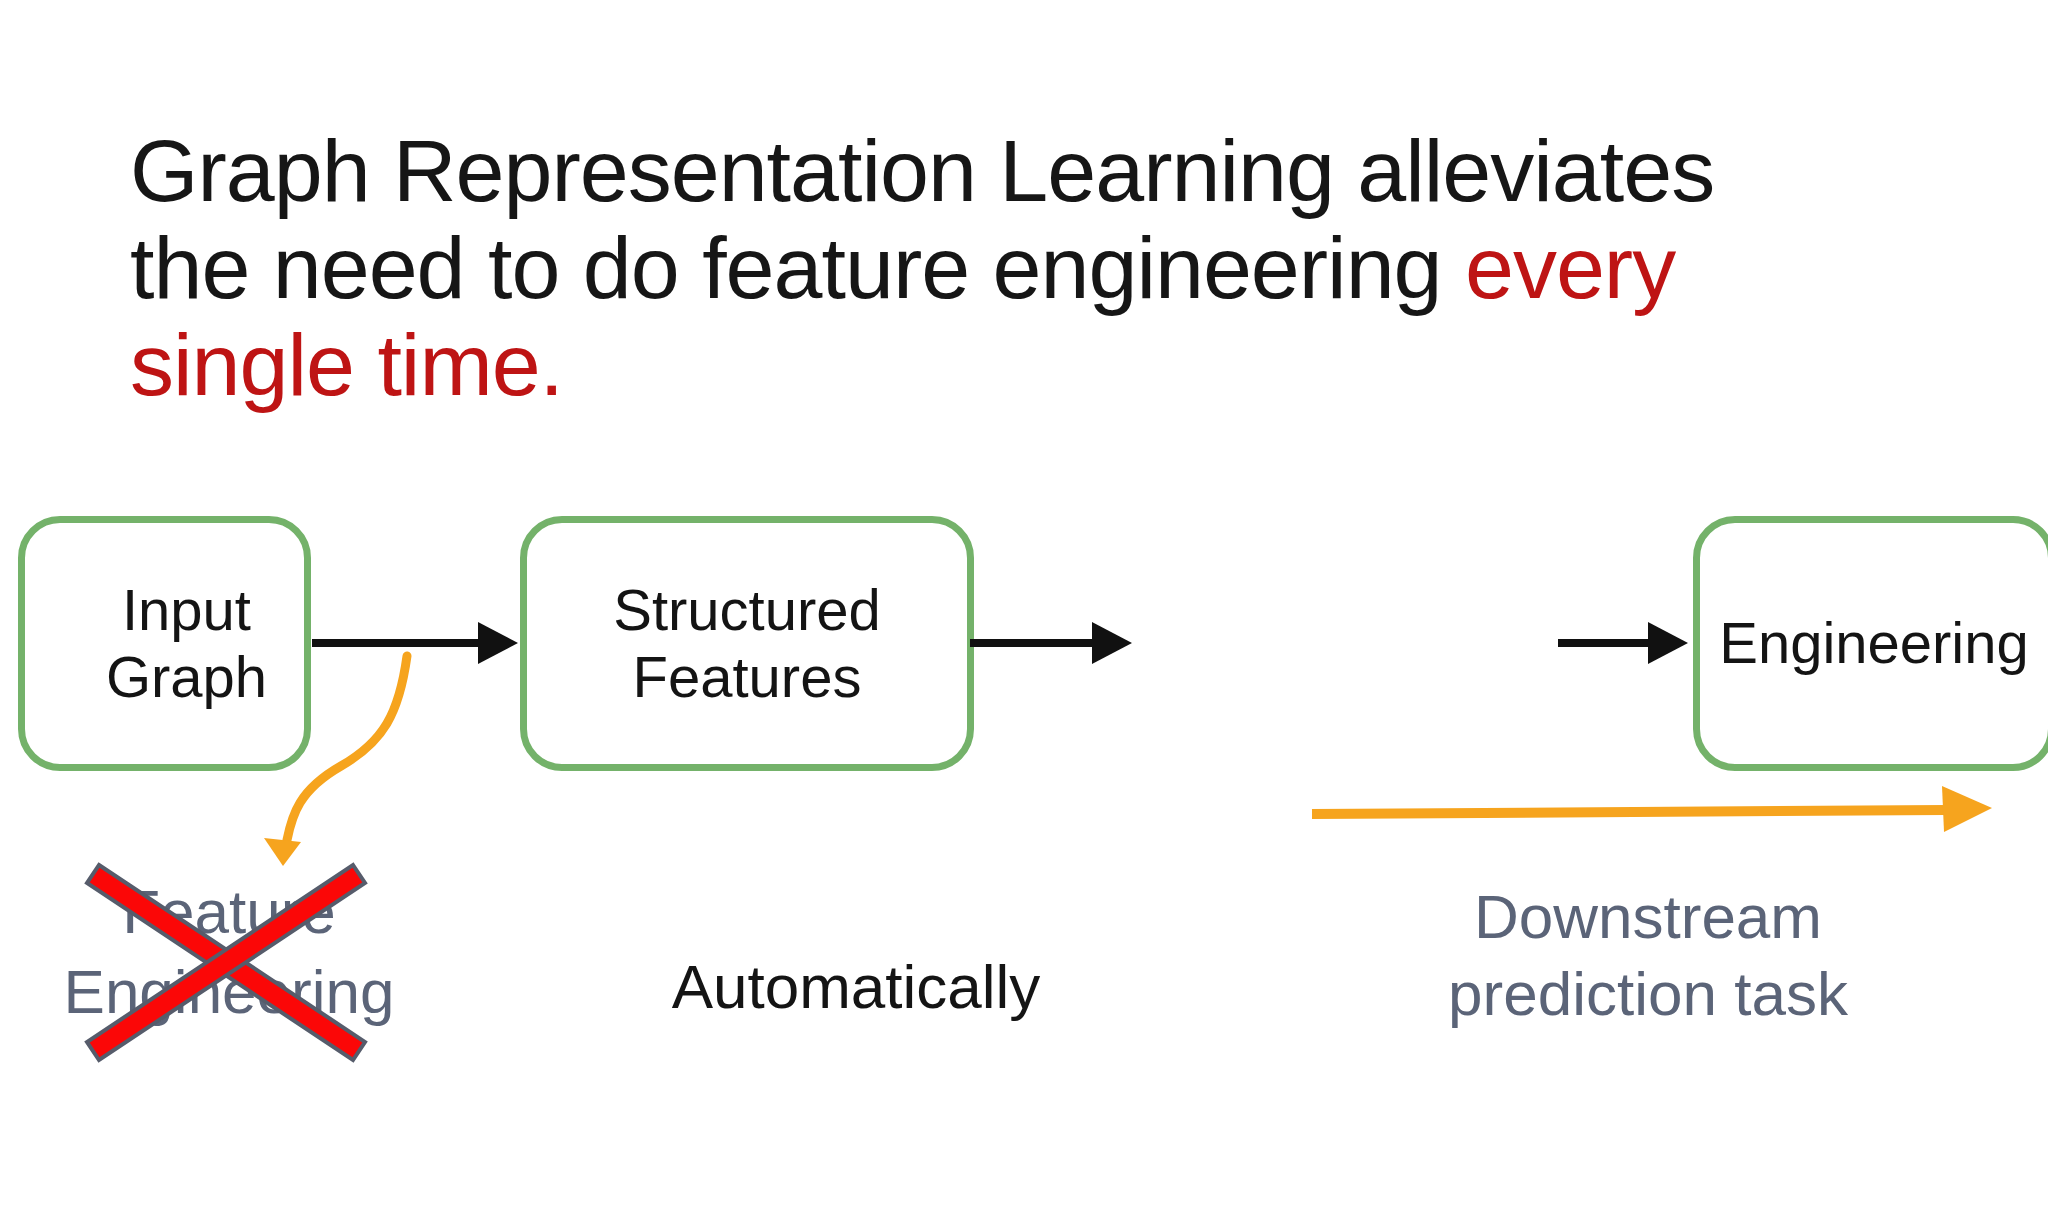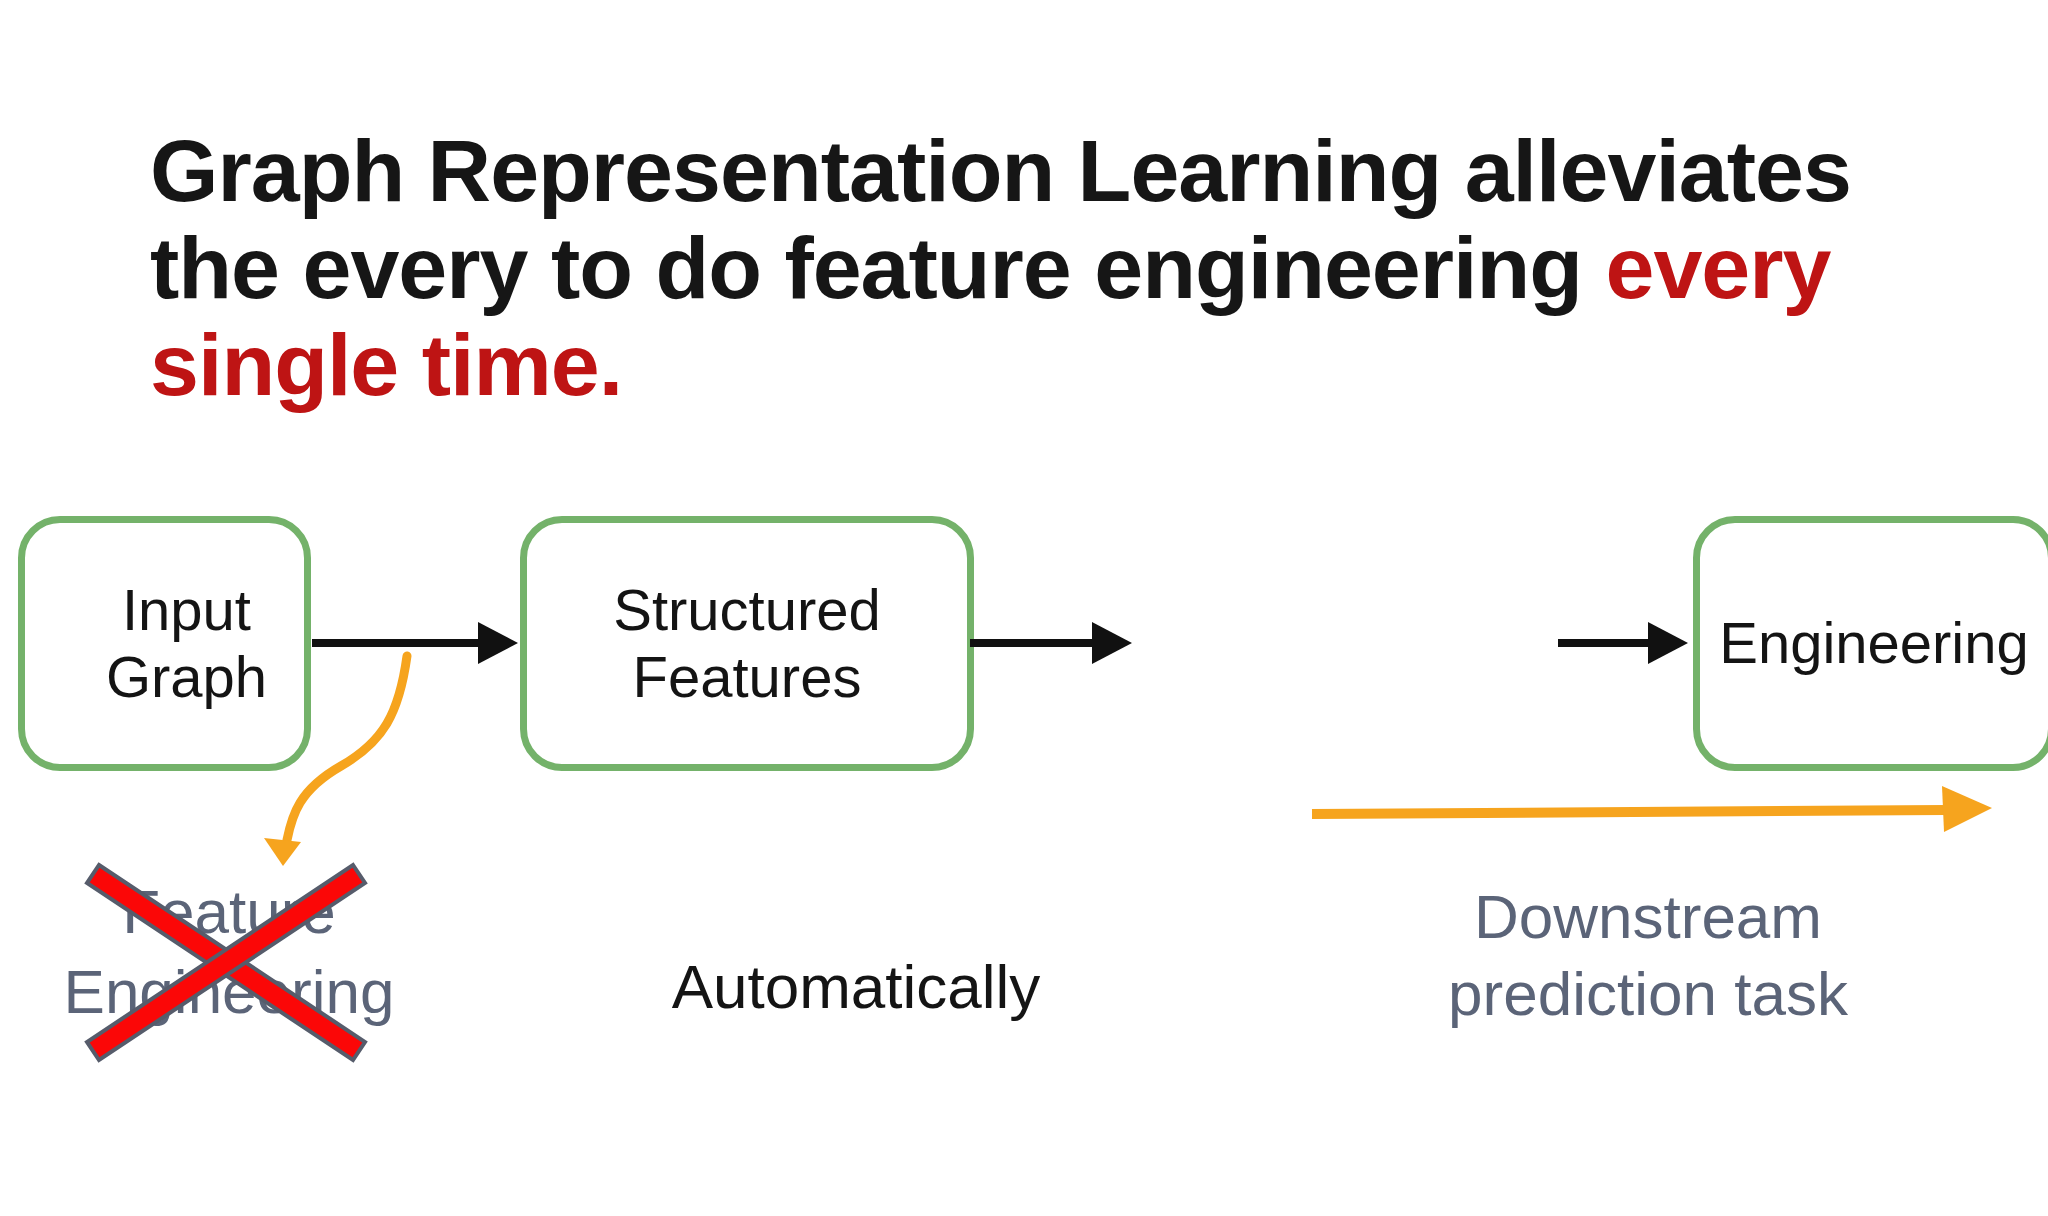--- a/index.html
+++ b/index.html
@@ -13,24 +13,24 @@
   }
   #slide {
     position: relative;
     width: 2048px;
     height: 1216px;
     background: #ffffff;
   }
   
   #title {
     position: absolute;
-    left: 150px;
+    left: 130px;
     top: 122px;
     font-size: 88px;
-    font-weight: bold;
+    font-weight: normal;
     letter-spacing: -1px;
     line-height: 97px;
     color: #161616;
     white-space: nowrap;
   }
   #title .red { color: #BE1414; }
   
   .pipe-box {
     position: absolute;
     top: 516px;
@@ -87,21 +87,21 @@
     pointer-events: none;
   }
 </style>
 </head>
 <body>
 
 <div id="slide">
 
   <div id="title">
     <div><span>Graph Representation Learning alleviates</span></div>
-    <div><span>the every to do feature engineering </span><span class="red">every</span></div>
+    <div><span>the need to do feature engineering </span><span class="red">every</span></div>
     <div><span class="red">single time.</span></div>
   </div>
 
   <div class="pipe-box" id="box-input-graph">
     <span>Input
 Graph</span>
   </div>
   <div class="pipe-box" id="box-structured-features">
     <span>Structured
 Features</span>

